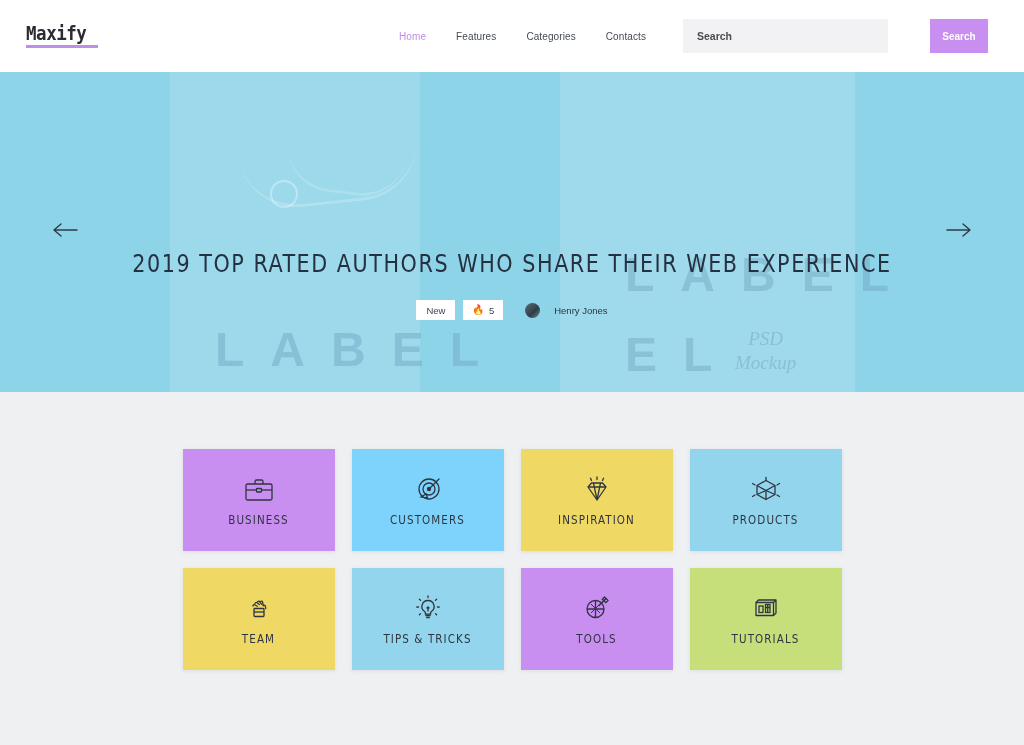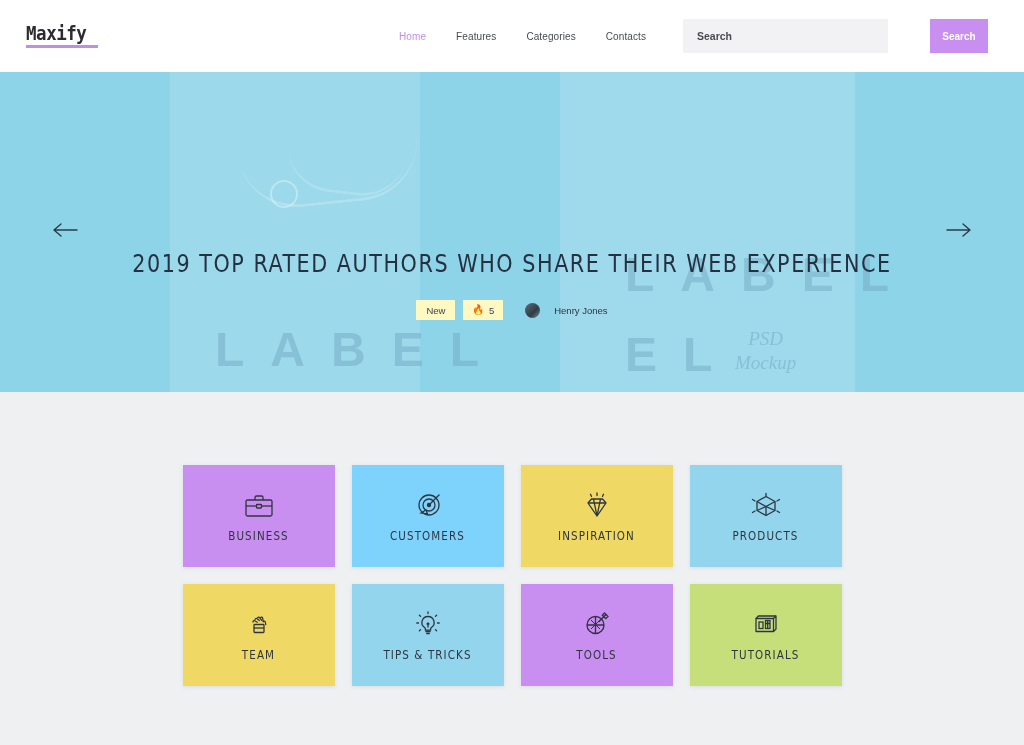--- a/index.html
+++ b/index.html
@@ -192,21 +192,21 @@
   }
 
   .hero-meta {
     margin-top: 21px;
     display: flex;
     justify-content: center;
     align-items: center;
     gap: 8px;
   }
   .badge {
-    background: #fef9c3;
+    background: #ffffff;
     height: 20px;
     display: flex;
     align-items: center;
     padding: 0 10px;
     font-size: 9.5px;
     color: #3d4450;
     cursor: pointer;
   }
   .badge-likes { gap: 4px; padding: 0 9px; }
   .flame { color: #e8547c; font-size: 10px; line-height: 1; }
@@ -238,21 +238,21 @@
   .arrow-left  { left: 48px; }
   .arrow-right { right: 48px; }
   .hero-arrow svg { stroke: #2b3b46; }
 
   
   .categories {
     padding: 57px 0 0 0;
   }
   .cat-grid {
     width: 680px;
-    margin: 16px auto;
+    margin: 0 auto;
     display: grid;
     grid-template-columns: repeat(4, 152px);
     grid-gap: 24px 24px;
     justify-content: center;
     gap: 17px;
   }
   .cat-tile {
     height: 102px;
     display: flex;
     flex-direction: column;

